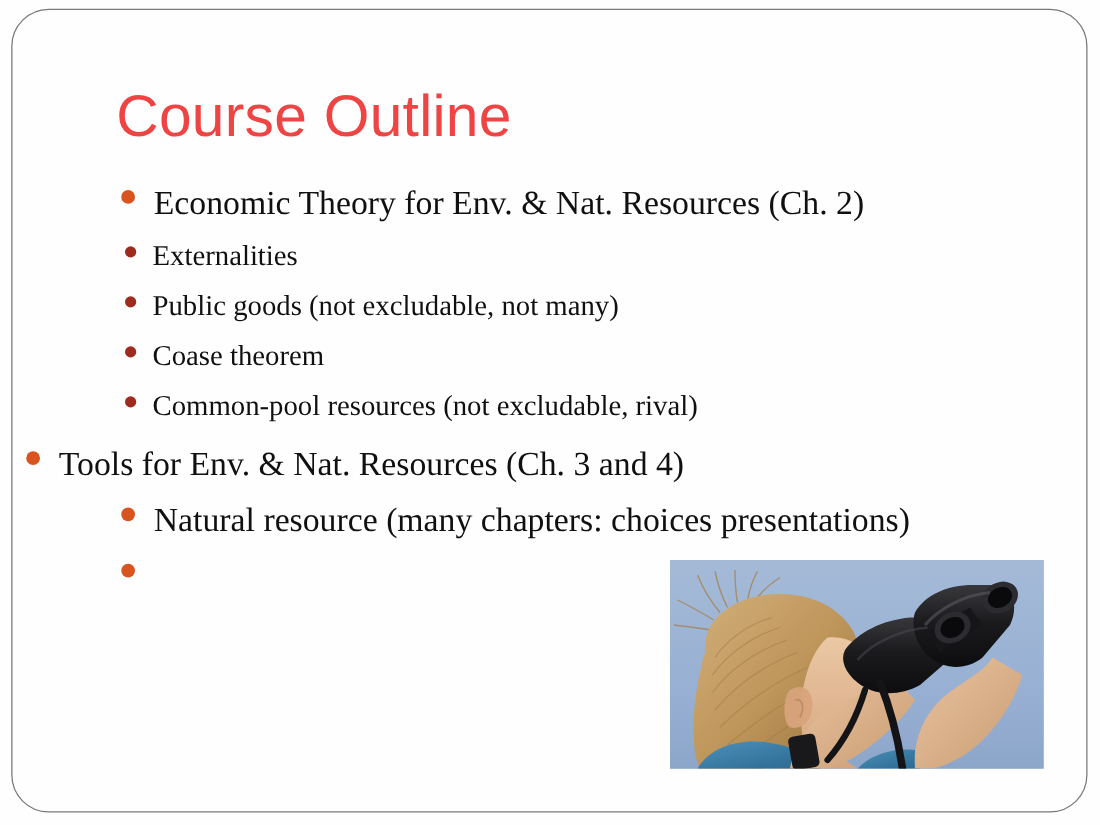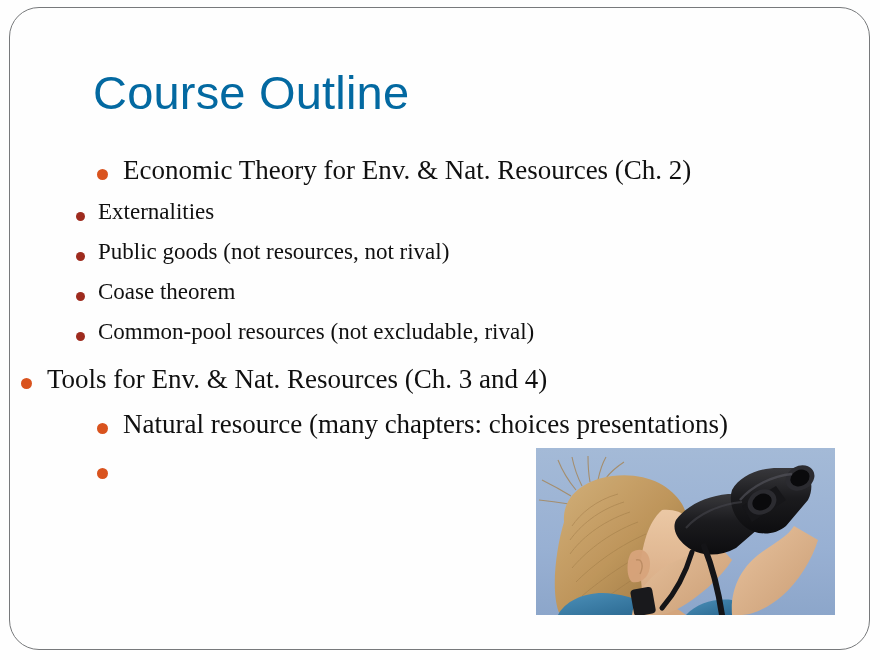--- a/index.html
+++ b/index.html
@@ -36,46 +36,46 @@
     pointer-events: none;
   }
 
   #slide-title {
     position: absolute;
     left: 93px;
     top: 68px;
     font-family: "Liberation Sans", sans-serif;
     font-size: 47px;
     font-weight: 400;
-    color: #0369a1;
+    color: #ef4444;
     letter-spacing: 0.2px;
     line-height: 1.08;
     white-space: nowrap;
   }
 
   #outline-list {
     position: absolute;
     left: 0;
     top: 140px;
     width: 880px;
   }
 
   .bullet-row {
     position: relative;
     display: flex;
-    align-items: flex-end;
+    align-items: center;
     white-space: nowrap;
   }
 
   .bullet-row.level-1 {
     padding-left: 97px;
     height: 45px;
   }
   .bullet-row.level-2 {
-    padding-left: 76px;
+    padding-left: 100px;
     height: 40px;
   }
 
   .dot {
     flex: 0 0 auto;
     border-radius: 50%;
     position: relative;
   }
   .level-1 .dot {
     width: 11px;
@@ -134,21 +134,21 @@
       <span class="bullet-text">Economic Theory for Env. &amp; Nat. Resources (Ch. 2)</span>
     </div>
 
     <div class="bullet-row level-2">
       <span class="dot"></span>
       <span class="bullet-text">Externalities</span>
     </div>
 
     <div class="bullet-row level-2">
       <span class="dot"></span>
-      <span class="bullet-text">Public goods (not resources, not rival)</span>
+      <span class="bullet-text">Public goods (not excludable, not many)</span>
     </div>
 
     <div class="bullet-row level-2">
       <span class="dot"></span>
       <span class="bullet-text">Coase theorem</span>
     </div>
 
     <div class="bullet-row level-2">
       <span class="dot"></span>
       <span class="bullet-text">Common-pool resources (not excludable, rival)</span>

